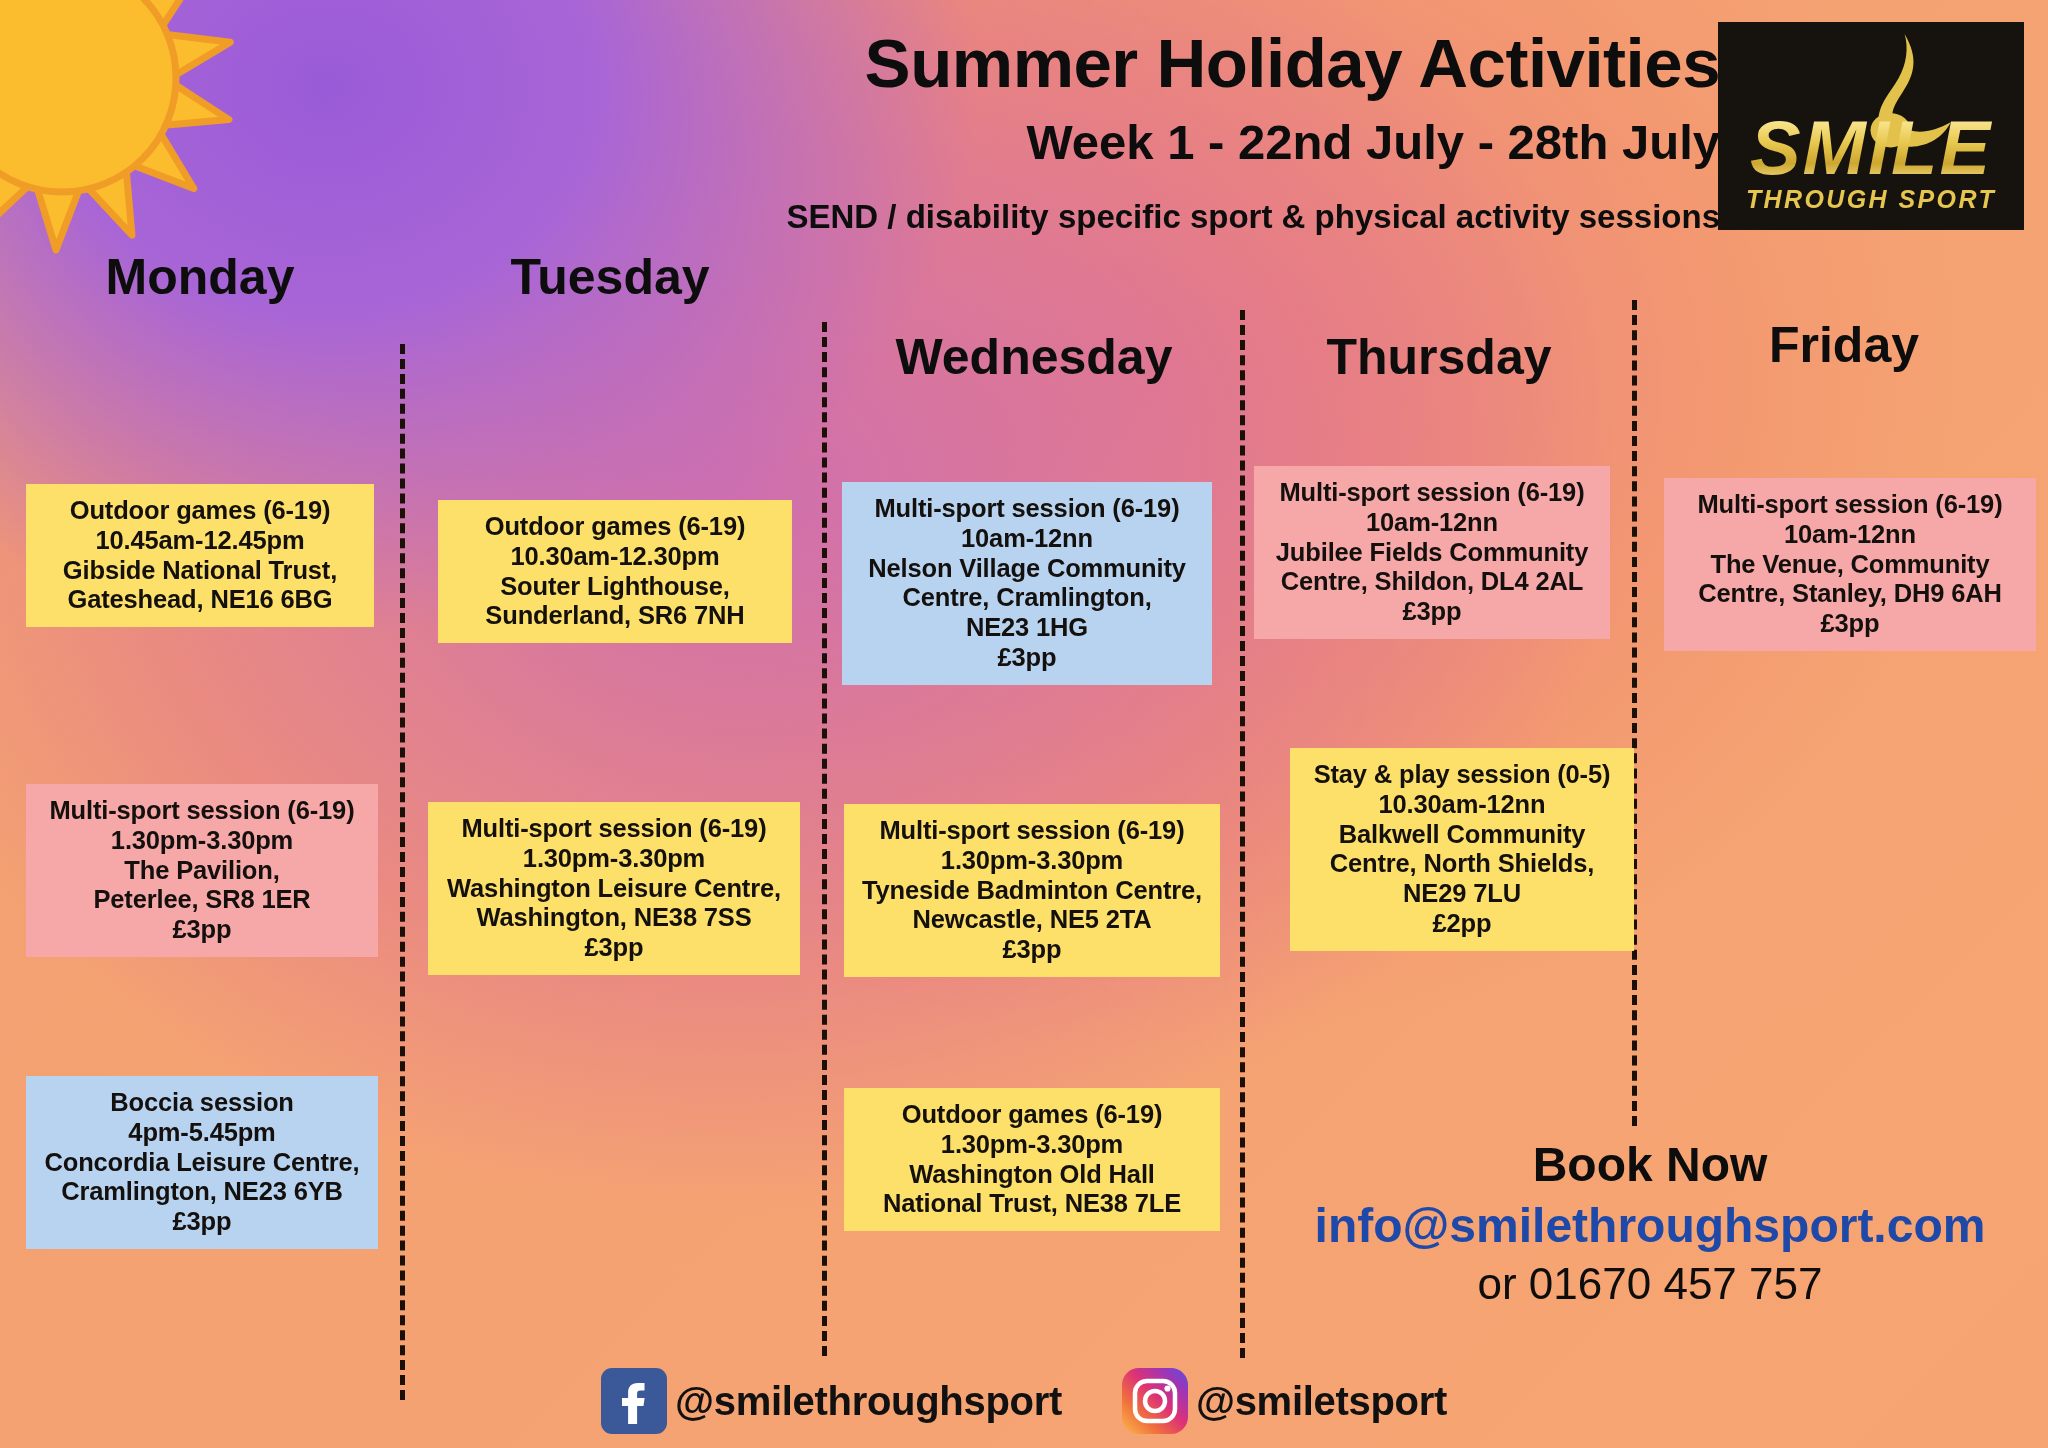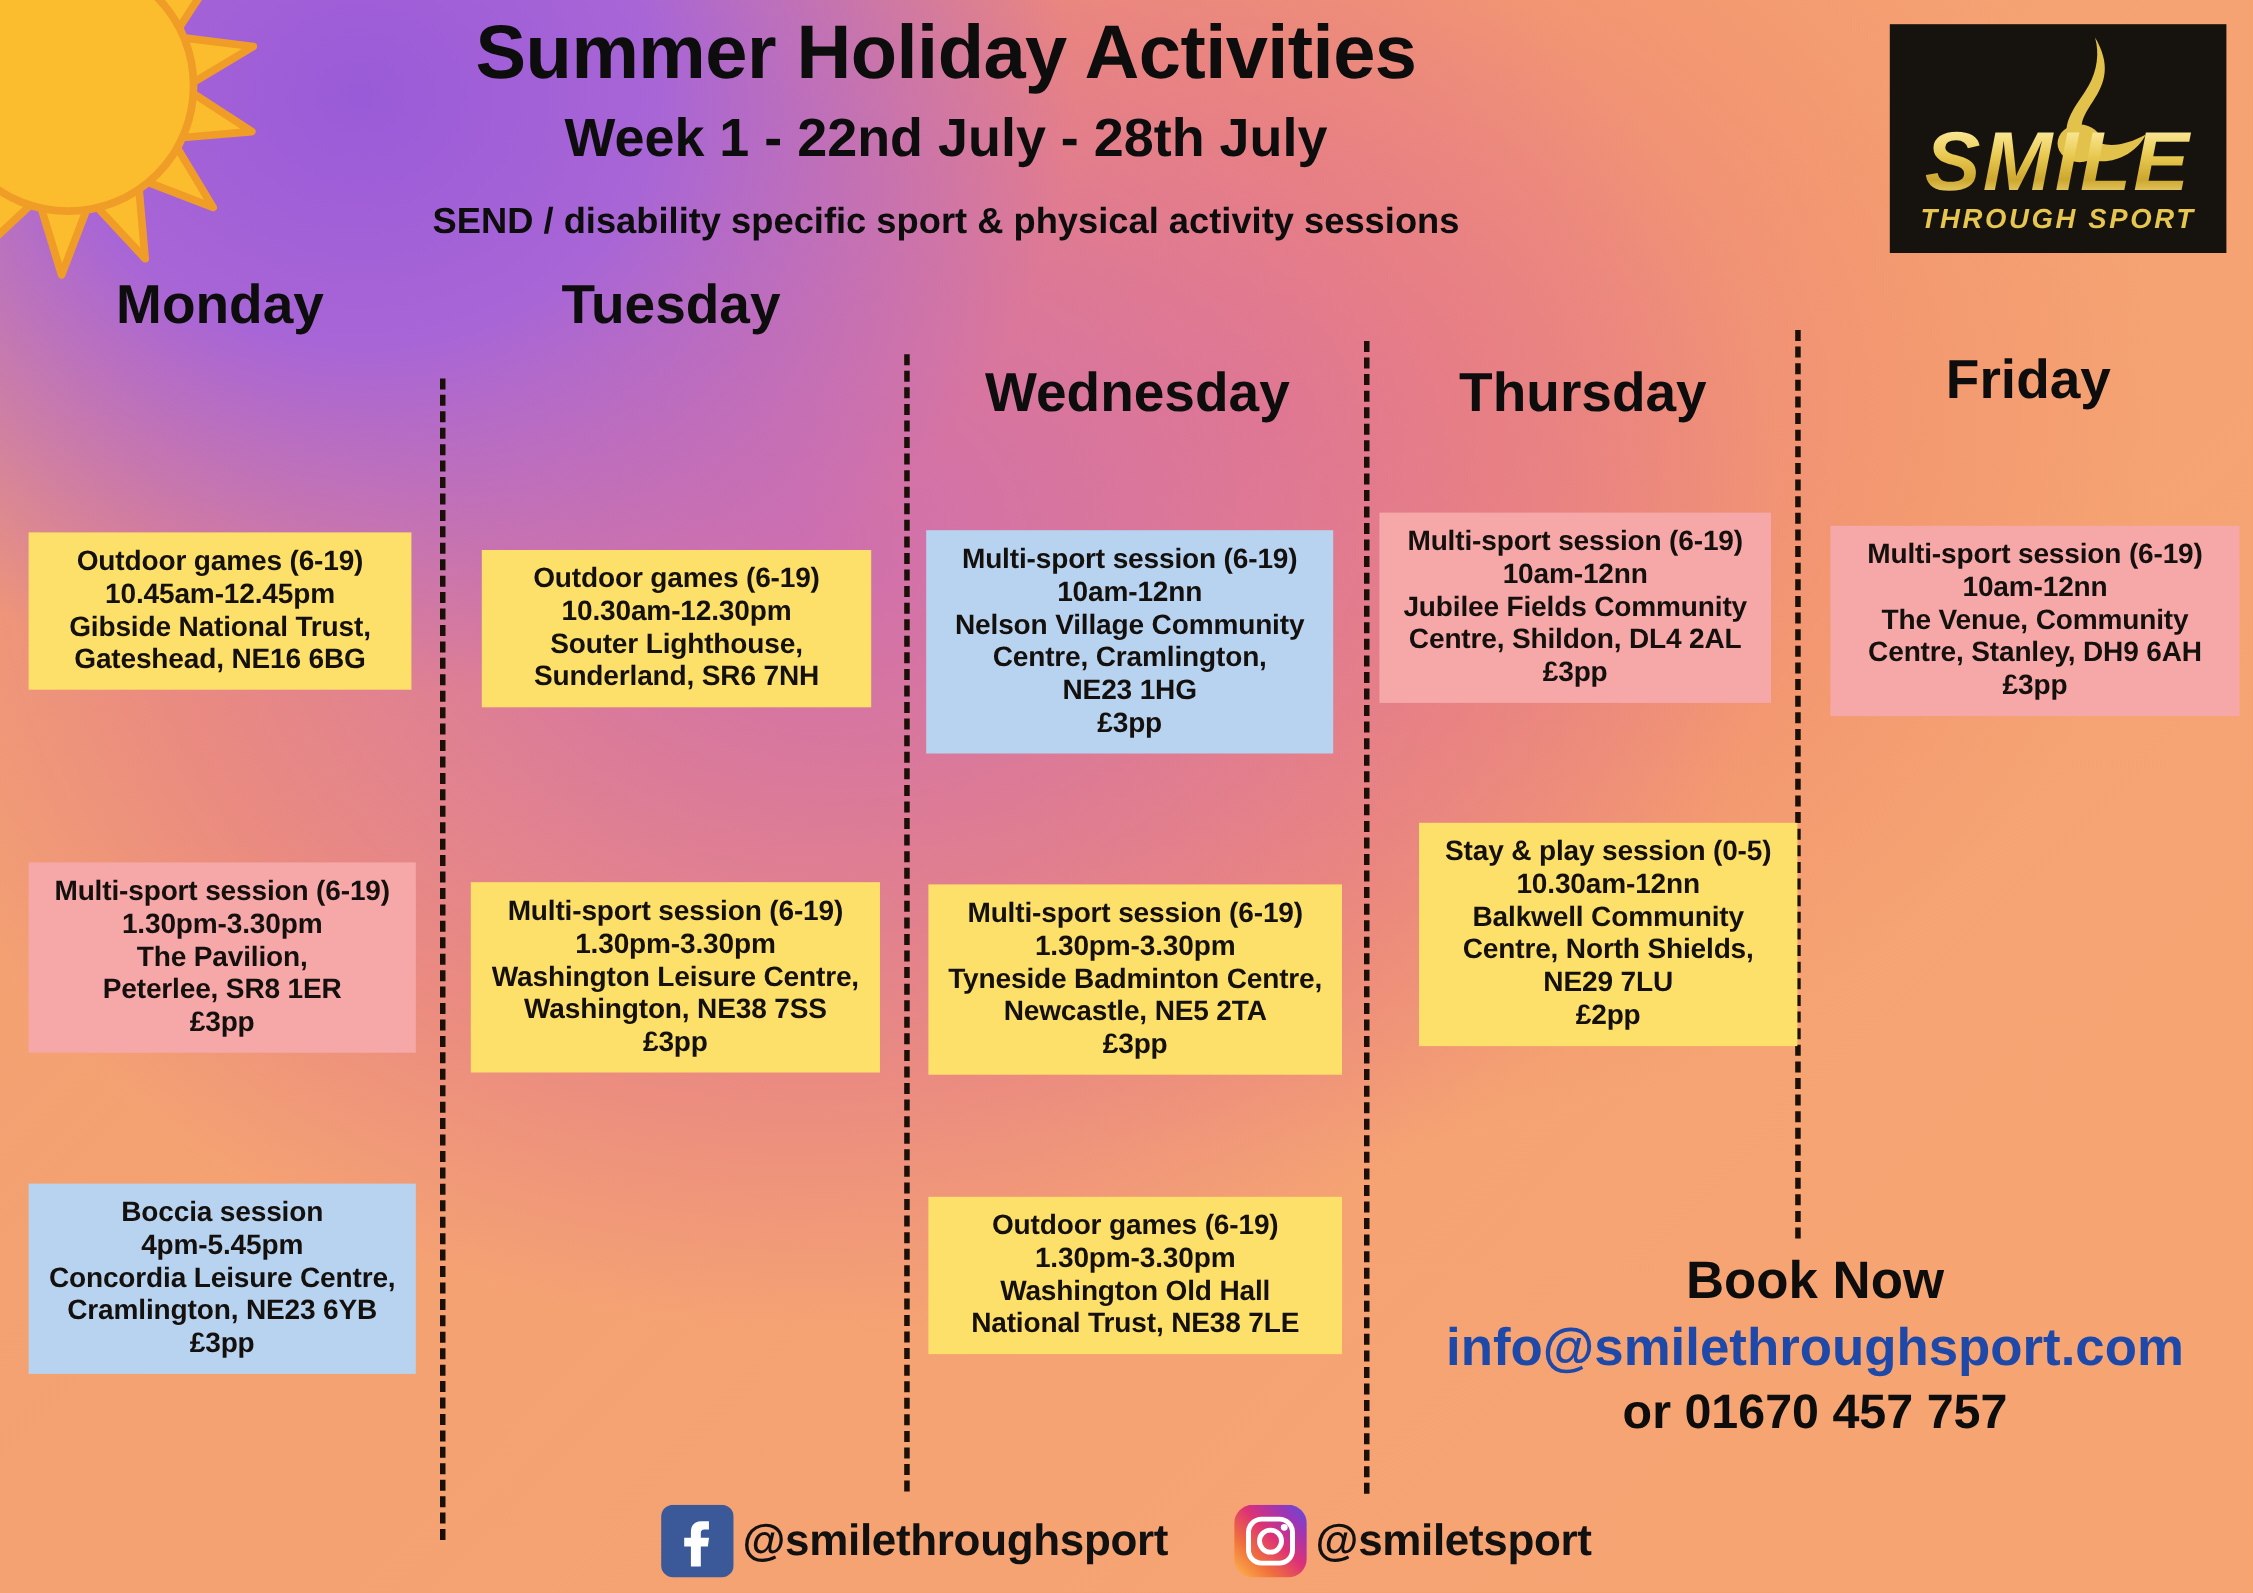--- a/index.html
+++ b/index.html
@@ -37,22 +37,22 @@
     width: 380px;
     height: 380px;
     pointer-events: none;
   }
 
   
   #header {
     position: absolute;
     left: 0; top: 0;
     width: 1720px;
-    text-align: center;
-    padding-top: 10px;
+    text-align: right;
+    padding-top: 26px;
   }
   #title-main {
     font-size: 69px;
     font-weight: 800;
     color: #0d0d0d;
     letter-spacing: -0.5px;
     line-height: 1.1;
   }
   #title-week {
     font-size: 49px;
@@ -160,21 +160,21 @@
   }
   #booknow-email {
     font-size: 48px;
     font-weight: 800;
     color: #1F49A8;
     line-height: 1.18;
     margin-top: 6px;
   }
   #booknow-phone {
     font-size: 44px;
-    font-weight: 700;
+    font-weight: 400;
     color: #0d0d0d;
     line-height: 1.18;
     margin-top: 4px;
   }
 
   
   #footer {
     position: absolute;
     left: 0;
     top: 1368px;

